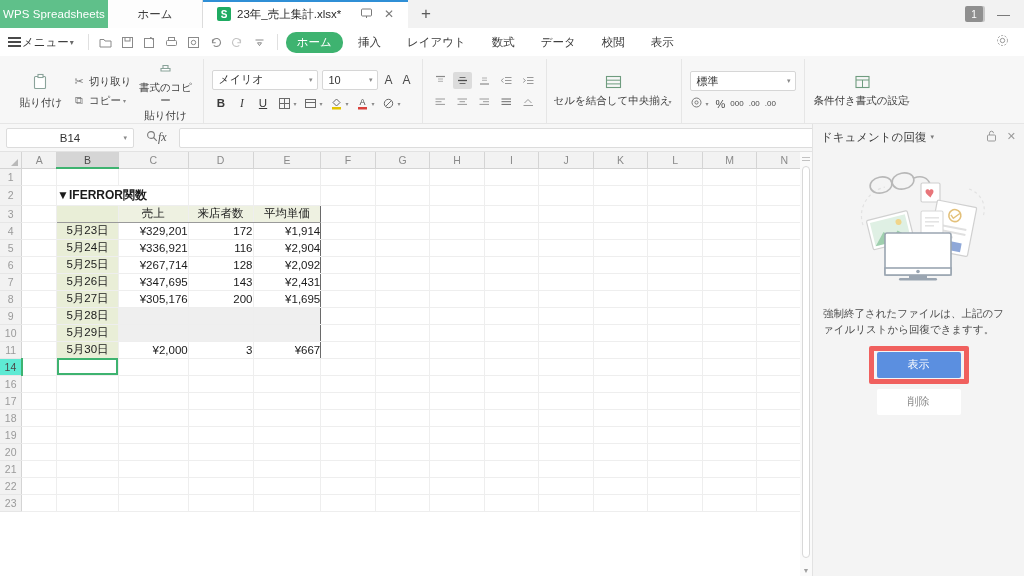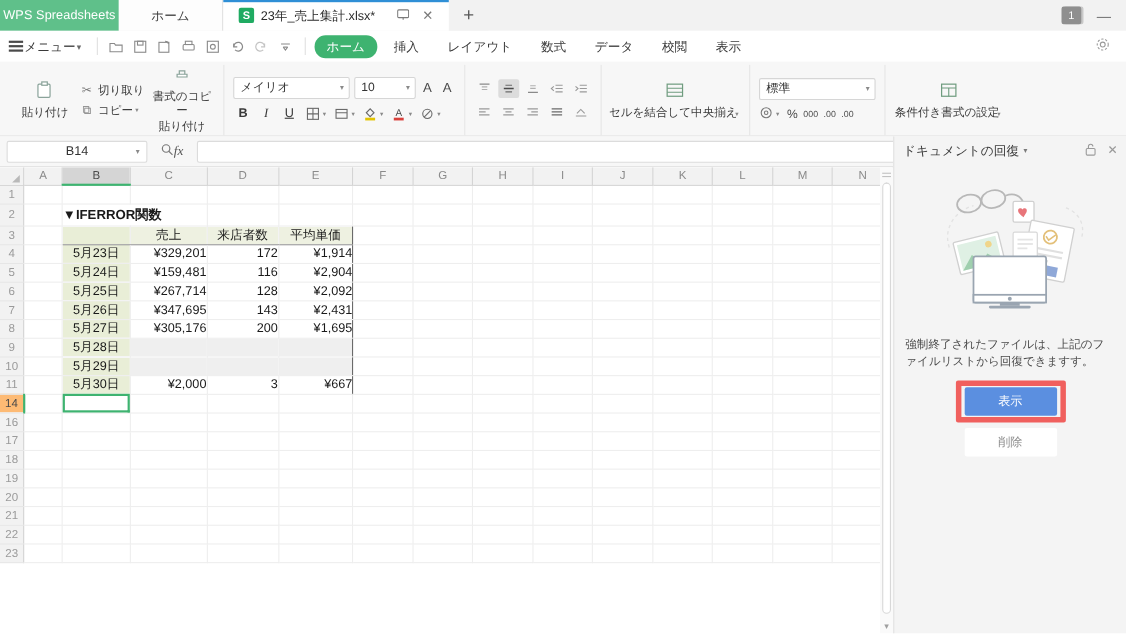--- a/index.html
+++ b/index.html
@@ -197,21 +197,21 @@
     height: 16px; background: #f2f2f2; color: #8a8a8a; font-weight: normal;
     font-size: 10.5px; text-align: center;
     border-right: 1px solid #d4d4d4; border-bottom: 1px solid #d4d4d4;
   }
   th.colh.sel { background: #d5d5d5; color: #4a4a4a; border-bottom: 2px solid #3eb370; }
   td.rowh {
     width: 22px; height: 17px; background: #f2f2f2; color: #9a9a9a;
     font-size: 10.5px; text-align: center; vertical-align: middle;
     border-right: 1px solid #d4d4d4; border-bottom: 1px solid #e6e6e6;
   }
-  td.rowh.sel { background: #fdba74; color: #4a4a4a; border-right: 2px solid #3eb370; }
+  td.rowh.sel { background: #5eead4; color: #4a4a4a; border-right: 2px solid #3eb370; }
   td.cell {
     height: 17px; border-right: 1px solid #eeeeee; border-bottom: 1px solid #eeeeee;
     font-size: 11.5px; color: #1a1a1a; vertical-align: middle;
     padding: 0 4px; white-space: nowrap; overflow: hidden;
   }
   td.cell.tint   { background: #e9eed7; }
   td.cell.tint2  { background: #eef1e1; }
   td.cell.gray   { background: #efefef; }
   td.cell.c      { text-align: center; }
   td.cell.r      { text-align: right; }
@@ -740,21 +740,21 @@
           <td class="cell"></td>
           <td class="cell"></td>
           <td class="cell"></td>
           <td class="cell"></td>
           <td class="cell"></td>
         </tr>
         <tr>
           <td class="rowh">5</td>
           <td class="cell"></td>
           <td class="cell tint c tb-left">5月24日</td>
-          <td class="cell r">¥159,481</td>
+          <td class="cell r">¥336,921</td>
           <td class="cell r">116</td>
           <td class="cell r tb-right">¥2,904</td>
           <td class="cell"></td>
           <td class="cell"></td>
           <td class="cell"></td>
           <td class="cell"></td>
           <td class="cell"></td>
           <td class="cell"></td>
           <td class="cell"></td>
           <td class="cell"></td>

